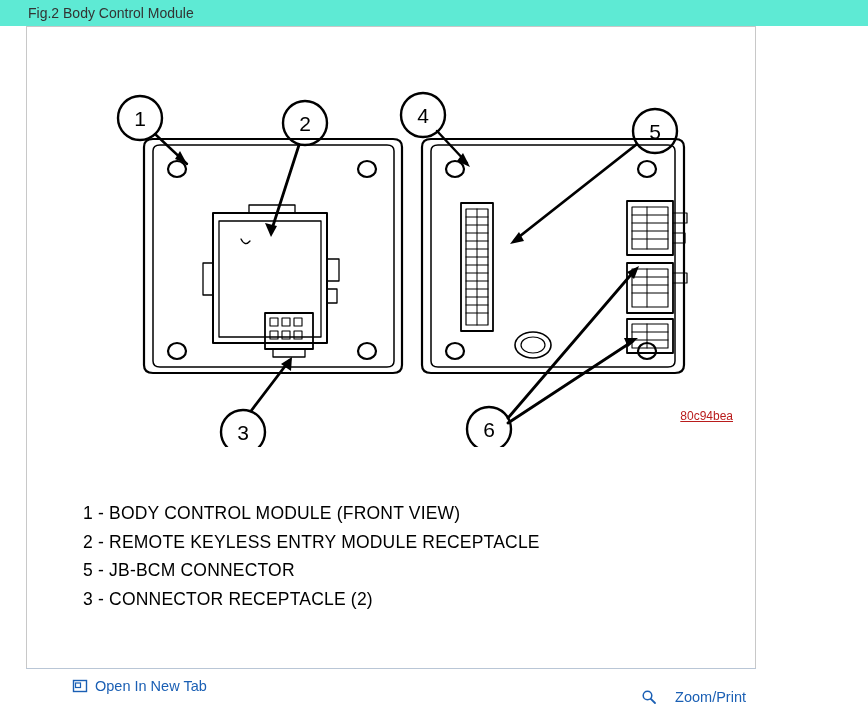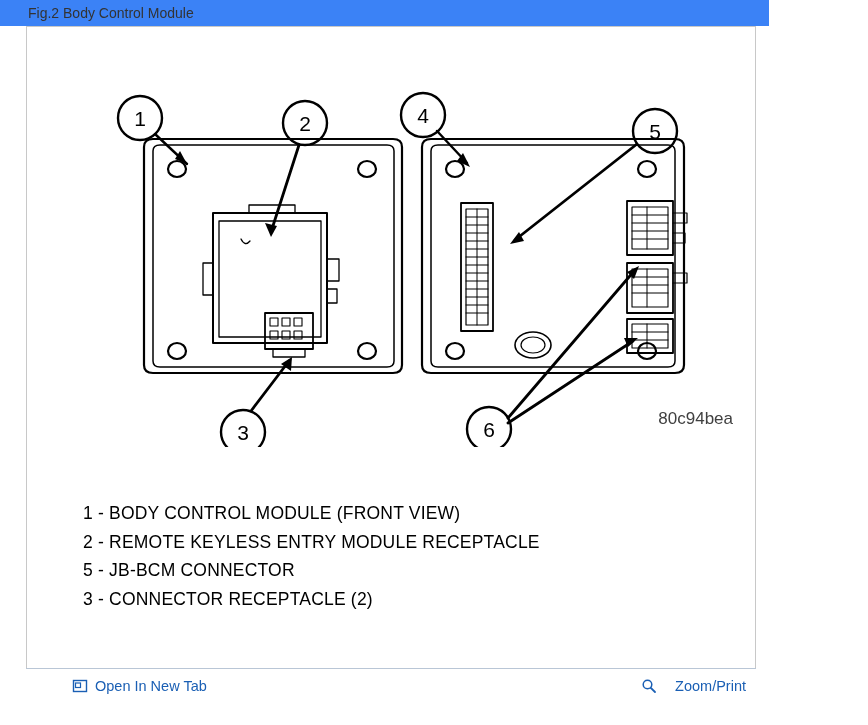--- a/index.html
+++ b/index.html
@@ -14,23 +14,23 @@
   #root {
     position: relative;
     width: 868px;
     height: 725px;
     background: #ffffff;
   }
   .page-header {
     position: absolute;
     left: 0;
     top: 0;
-    width: 769px;
+    width: 868px;
     height: 26px;
-    background: #3b82f6;
+    background: #5eead4;
     color: #333333;
     font-size: 14px;
     line-height: 26px;
     padding-left: 28px;
     box-sizing: border-box;
     white-space: nowrap;
   }
   .figure-panel {
     position: absolute;
     left: 26px;
@@ -70,23 +70,24 @@
     font-size: 17.5px;
     color: #000000;
     line-height: 28.5px;
     letter-spacing: 0.2px;
     white-space: nowrap;
   }
   .art-code {
     position: absolute;
     right: 22px;
     top: 382px;
-    font-size: 17px;
-    color: #404040;
+    font-size: 12px;
+    color: #b91c1c;
     font-family: "Liberation Sans", sans-serif;
+    text-decoration: underline;
   }
   .footer-bar {
     position: absolute;
     left: 26px;
     top: 668px;
     width: 730px;
     height: 38px;
     border-top: 1px solid #b9c6d6;
     box-sizing: border-box;
     background: #ffffff;
@@ -99,21 +100,21 @@
     align-items: flex-end;
     gap: 7px;
     color: #1a5fb4;
     font-size: 14.5px;
     cursor: pointer;
     margin-left: 28px;
   }
   .footer-right {
     position: absolute;
     right: 10px;
-    top: 9px;
+    top: 20px;
     display: flex;
     align-items: center;
     gap: 18px;
     color: #1a5fb4;
     font-size: 14.5px;
     cursor: pointer;
   }
   .footer-left span.lbl, .footer-right span.lbl { text-decoration: none; }
   .icon-svg { display: block; }
 </style>

